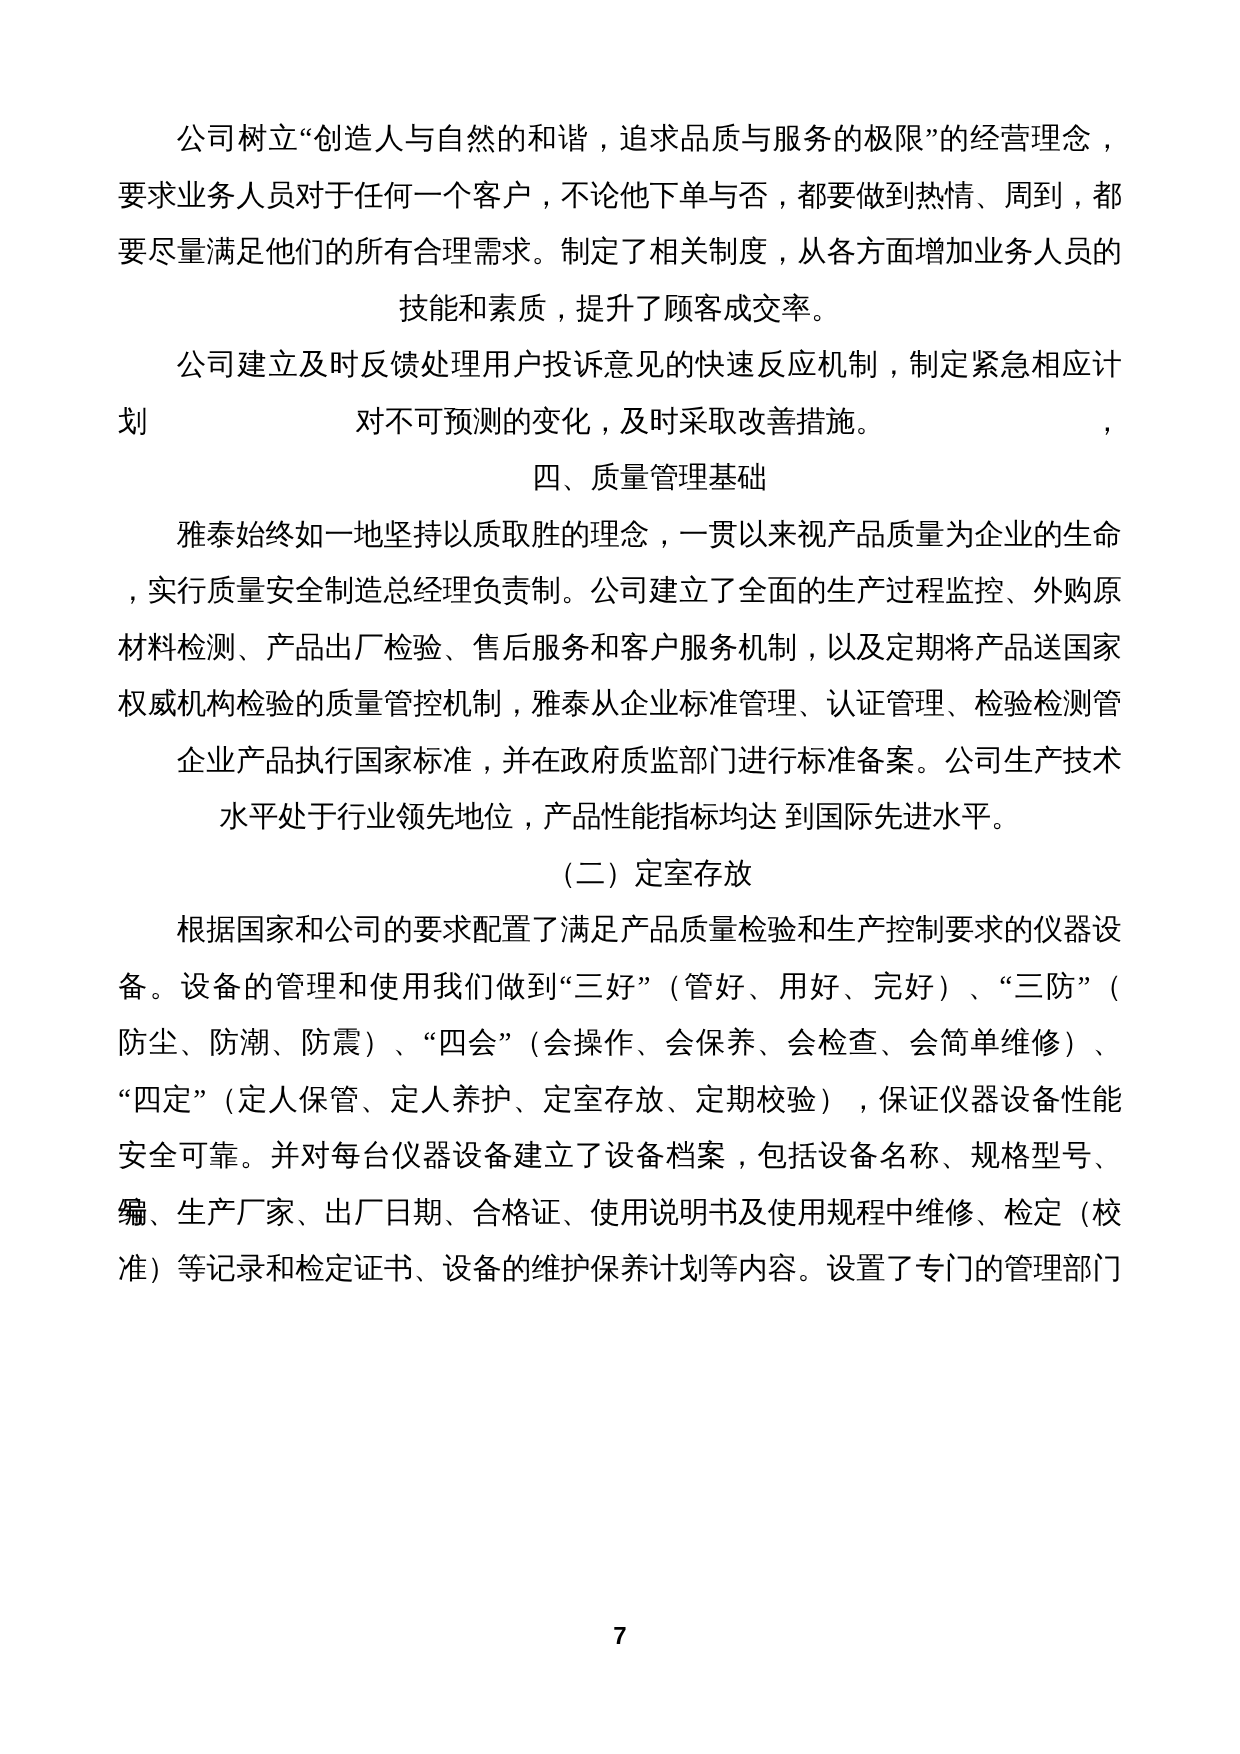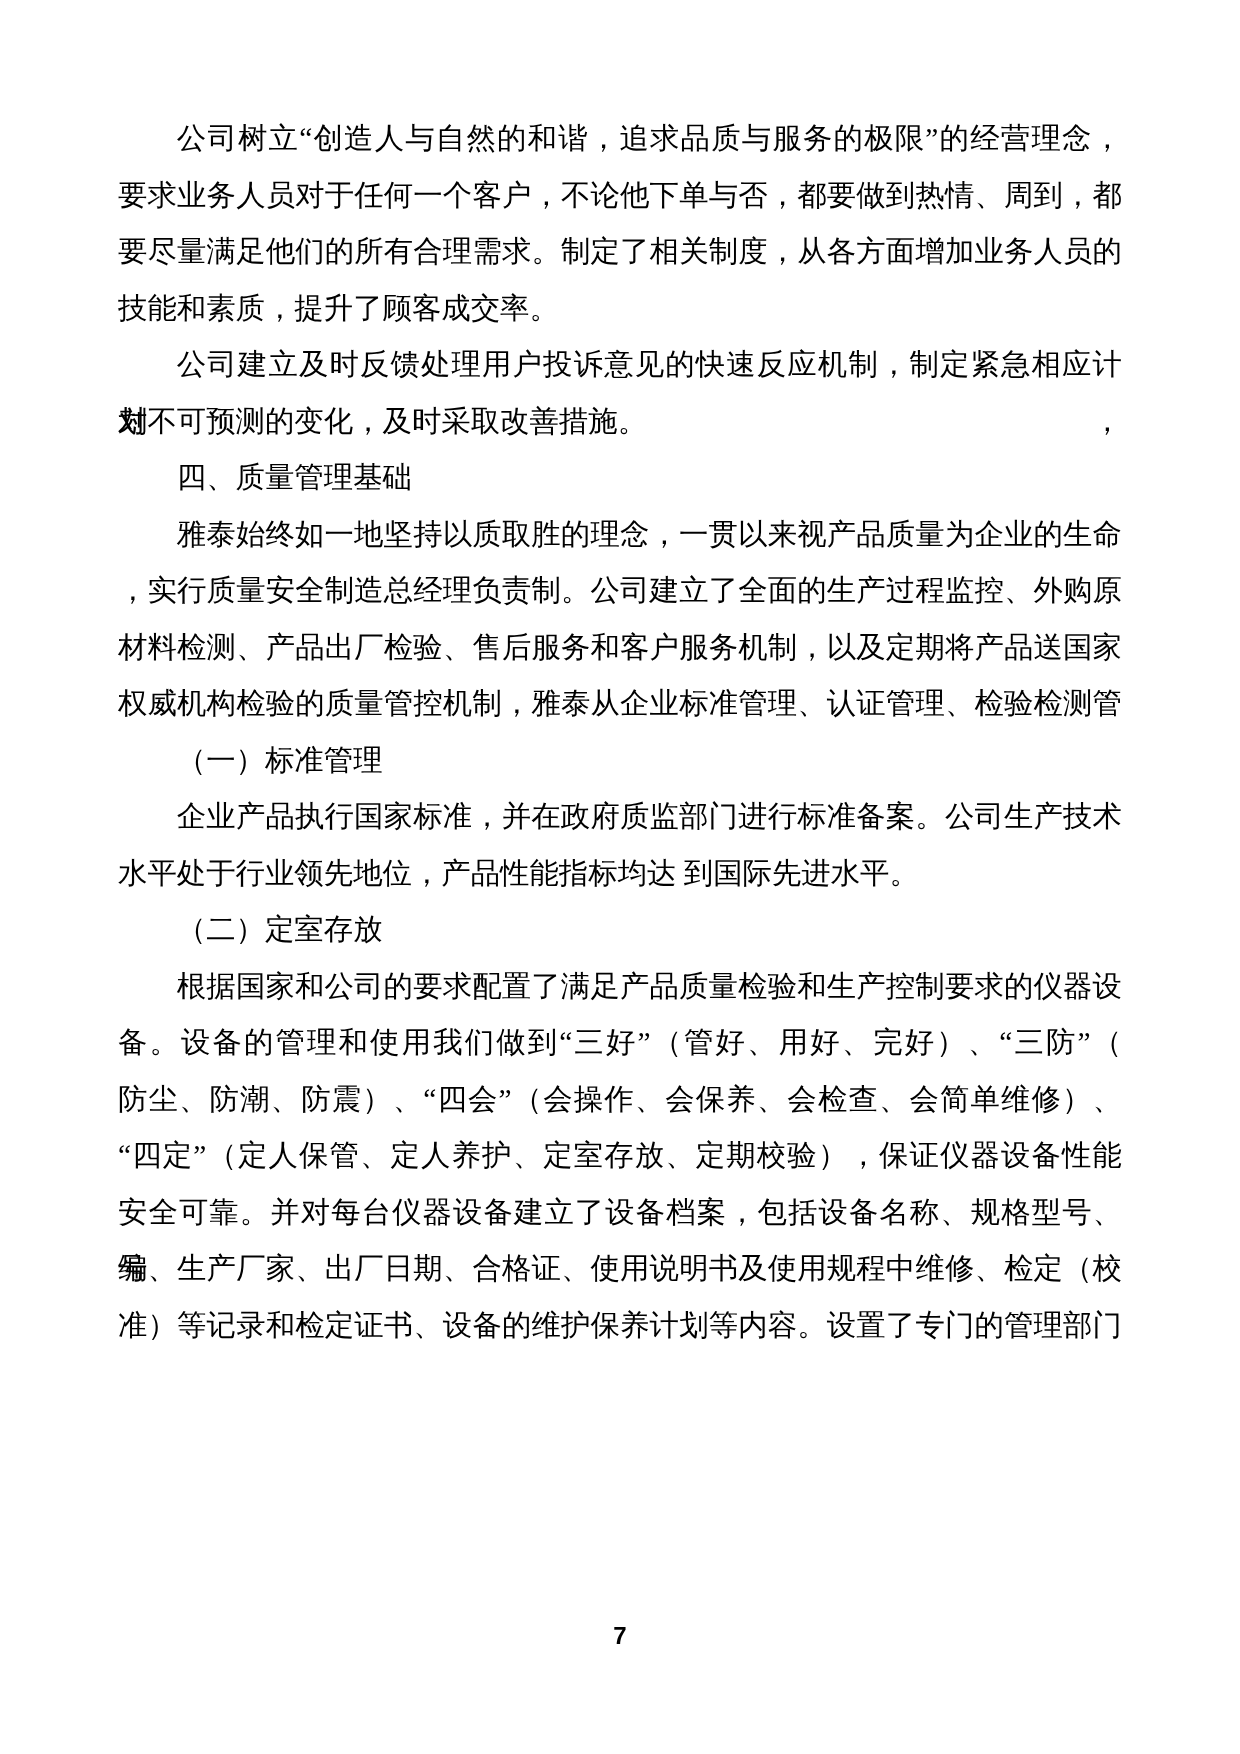--- a/index.html
+++ b/index.html
@@ -21,21 +21,21 @@
       left: 118px;
       top: 110px;
       width: 1004px;
       font-size: 29.4px;
       line-height: 56.5px;
       letter-spacing: 0;
     }
     .line {
       white-space: pre-wrap;
       height: 56.5px;
-      text-align: left;
+      text-align: center;
     }
     .line.justify {
       text-align: justify;
       text-align-last: justify;
     }
     .line.indent {
       text-indent: 2em;
     }
     .page-number {
       position: absolute;
@@ -60,21 +60,20 @@
       <div class="line justify">要求业务人员对于任何一个客户，不论他下单与否，都要做到热情、周到，都</div>
       <div class="line justify">要尽量满足他们的所有合理需求。制定了相关制度，从各方面增加业务人员的</div>
       <div class="line">技能和素质，提升了顾客成交率。</div>
       <div class="line indent justify">公司建立及时反馈处理用户投诉意见的快速反应机制，制定紧急相应计划，</div>
       <div class="line">对不可预测的变化，及时采取改善措施。</div>
       <div class="line indent">四、质量管理基础</div>
       <div class="line indent justify">雅泰始终如一地坚持以质取胜的理念，一贯以来视产品质量为企业的生命</div>
       <div class="line justify">，实行质量安全制造总经理负责制。公司建立了全面的生产过程监控、外购原</div>
       <div class="line justify">材料检测、产品出厂检验、售后服务和客户服务机制，以及定期将产品送国家</div>
       <div class="line justify">权威机构检验的质量管控机制，雅泰从企业标准管理、认证管理、检验检测管</div>
-      <div class="line indent">（一）标准管理</div>
       <div class="line indent justify">企业产品执行国家标准，并在政府质监部门进行标准备案。公司生产技术</div>
       <div class="line">水平处于行业领先地位，产品性能指标均达 到国际先进水平。</div>
       <div class="line indent">（二）定室存放</div>
       <div class="line indent justify">根据国家和公司的要求配置了满足产品质量检验和生产控制要求的仪器设</div>
       <div class="line justify">备。设备的管理和使用我们做到“三好”（管好、用好、完好）、“三防”（</div>
       <div class="line justify">防尘、防潮、防震）、“四会”（会操作、会保养、会检查、会简单维修）、</div>
       <div class="line justify">“四定”（定人保管、定人养护、定室存放、定期校验），保证仪器设备性能</div>
       <div class="line justify">安全可靠。并对每台仪器设备建立了设备档案，包括设备名称、规格型号、 编</div>
       <div class="line justify">号、生产厂家、出厂日期、合格证、使用说明书及使用规程中维修、检定（校</div>
       <div class="line justify">准）等记录和检定证书、设备的维护保养计划等内容。设置了专门的管理部门</div>

